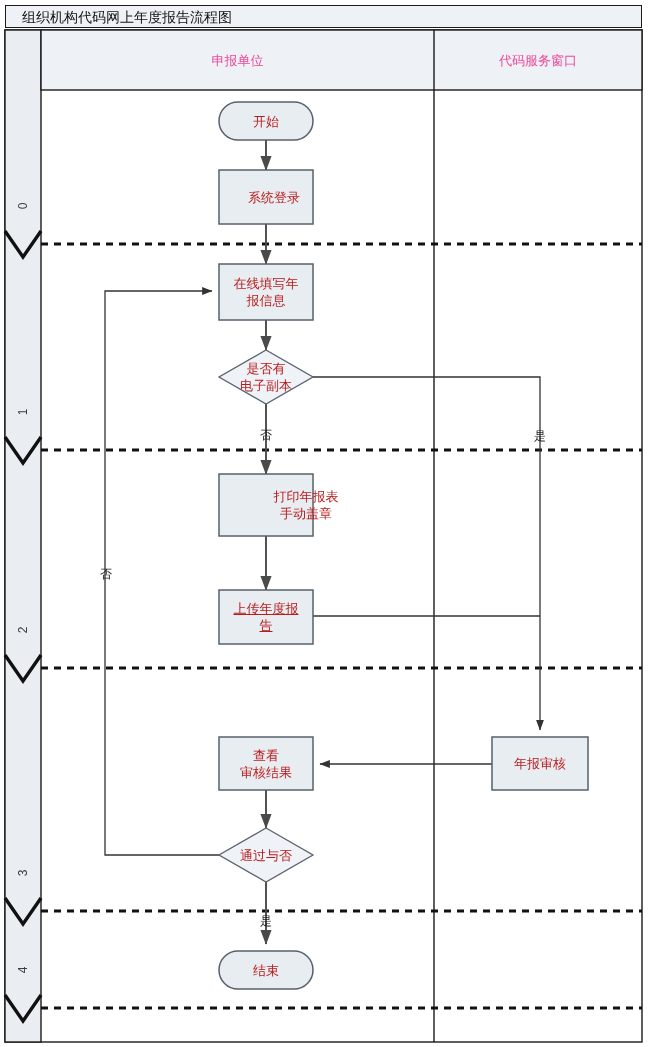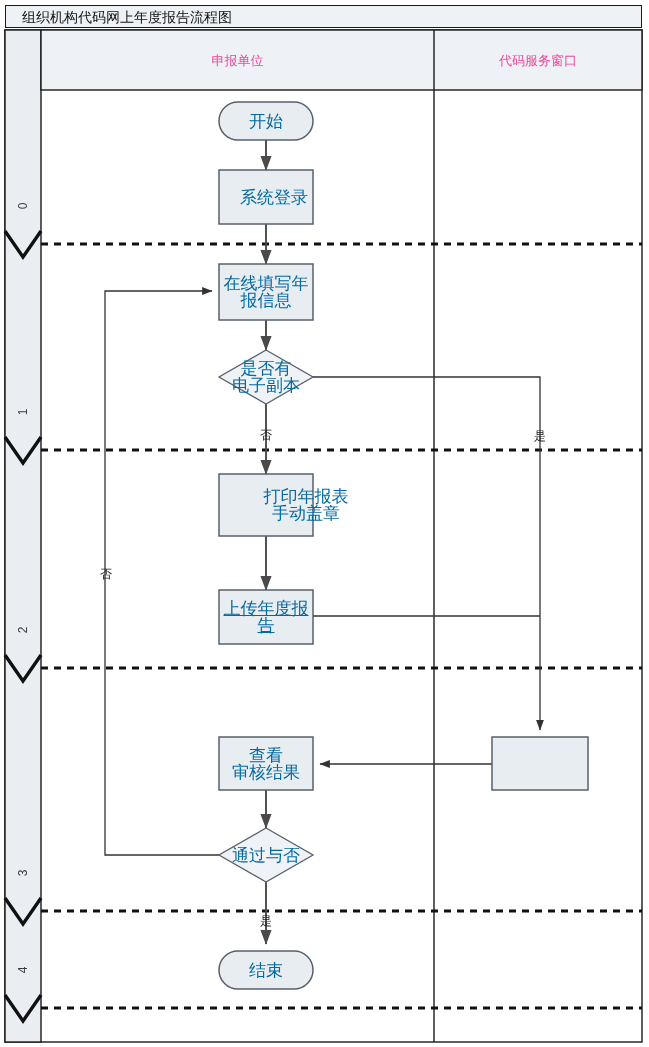--- a/index.html
+++ b/index.html
@@ -7,21 +7,21 @@
   #canvas{position:relative;width:649px;height:1047px;background:#ffffff;overflow:hidden;}
   #flowsvg{position:absolute;left:0;top:0;width:649px;height:1047px;}
   .ttl{
     position:absolute;left:5px;top:5px;width:637px;height:23px;
     background:#eef1f5;border:1.4px solid #1a1a1a;box-sizing:border-box;
     font-size:14px;color:#111;line-height:22px;padding-left:16px;white-space:nowrap;
     font-family:"Liberation Sans","DejaVu Sans",sans-serif;
   }
   .hdr{position:absolute;color:#ec4899;font-size:13px;text-align:center;line-height:1;}
   .node-label{
-    position:absolute;color:#0369a1;font-size:17px;text-align:center;
+    position:absolute;color:#b91c1c;font-size:13px;text-align:center;
     line-height:17px;white-space:pre-line;
     display:flex;align-items:center;justify-content:center;
     pointer-events:none;
   }
   .edge-label{
     position:absolute;color:#222;font-size:12px;text-align:center;
     line-height:1;background:transparent;
   }
   .lane-num{
     position:absolute;color:#3d3d3d;font-size:12px;
@@ -133,20 +133,21 @@
   <div class="node-label" style="left:219px;top:102px;width:94px;height:38px;">开始</div>
   <div class="node-label" style="left:219px;top:170px;width:94px;height:54px;padding-left:8px;">系统登录</div>
   <div class="node-label" style="left:219px;top:264px;width:94px;height:56px;">在线填写年
 报信息</div>
   <div class="node-label" style="left:219px;top:350px;width:94px;height:54px;">是否有
 电子副本</div>
   <div class="node-label" style="left:219px;top:474px;width:94px;height:62px;margin-left:40px;">打印年报表
 手动盖章</div>
   <div class="node-label" style="left:219px;top:590px;width:94px;height:54px;text-decoration:underline;">上传年度报
 告</div>
+  <div class="node-label" style="left:492px;top:737px;width:96px;height:53px;">年报审核</div>
   <div class="node-label" style="left:219px;top:737px;width:94px;height:53px;">查看
 审核结果</div>
   <div class="node-label" style="left:219px;top:828px;width:94px;height:54px;">通过与否</div>
   <div class="node-label" style="left:219px;top:951px;width:94px;height:38px;">结束</div>
 
   <div class="edge-label" style="left:251px;top:429px;width:30px;">否</div>
   <div class="edge-label" style="left:525px;top:430px;width:30px;">是</div>
   <div class="edge-label" style="left:91px;top:568px;width:30px;">否</div>
   <div class="edge-label" style="left:251px;top:915px;width:30px;">是</div>
 

